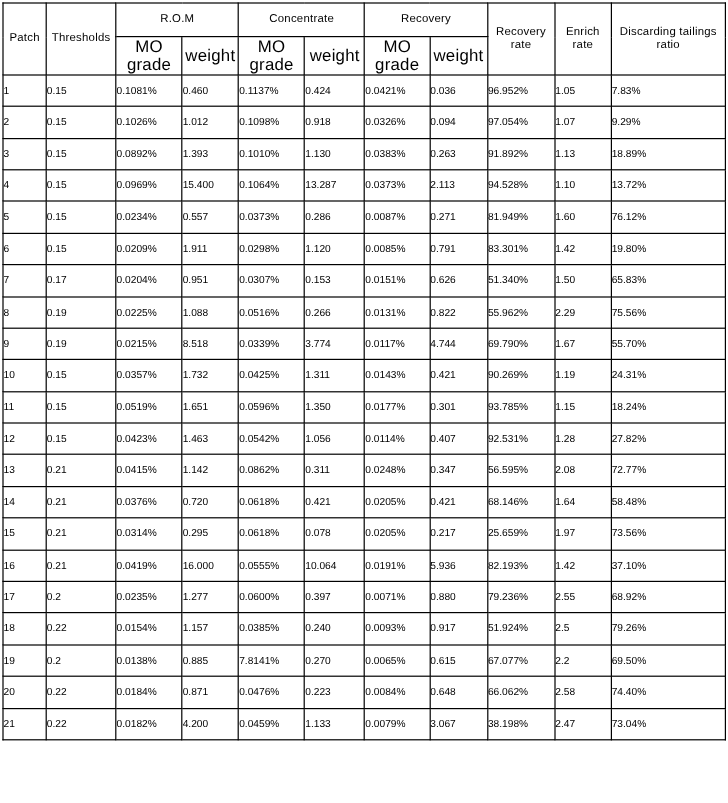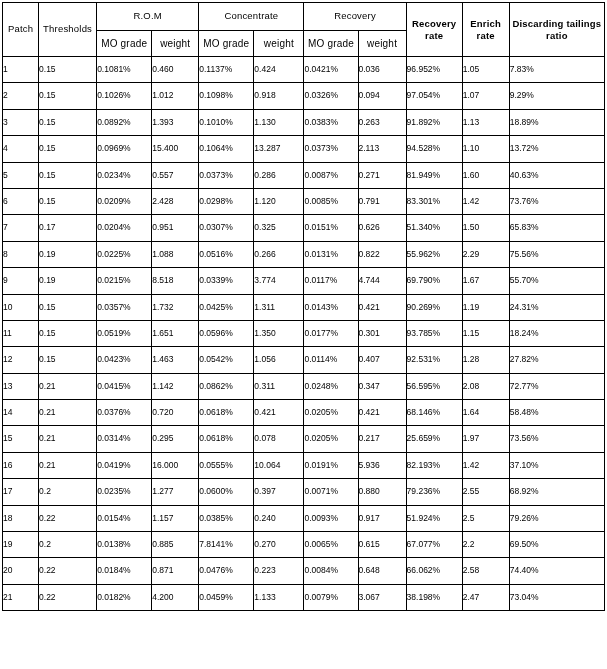--- a/index.html
+++ b/index.html
@@ -38,28 +38,27 @@
   thead th {
     text-align: center;
     font-size: 9.5px;
     letter-spacing: 0.2px;
   }
   thead th.grp {
     height: 27px;
   }
   thead th.sub {
     height: 25px;
-    font-size: 10px;
+    font-size: 14px;
   }
   thead th.tall {
     height: 52px;
   }
   thead th.wrap {
     line-height: 1.25;
-    font-weight: bold;
   }
   tbody td {
     height: 25.4px;
     text-align: left;
     padding-left: 6px;
     font-size: 8.5px;
     white-space: nowrap;
   }
   tbody td.num {
     text-align: left;
@@ -172,42 +171,42 @@
           <td class="num">5</td>
           <td class="num">0.15</td>
           <td class="num">0.0234%</td>
           <td class="num">0.557</td>
           <td class="num">0.0373%</td>
           <td class="num">0.286</td>
           <td class="num">0.0087%</td>
           <td class="num">0.271</td>
           <td class="num">81.949%</td>
           <td class="num">1.60</td>
-          <td class="num">40.63%</td>
+          <td class="num">76.12%</td>
         </tr>
         <tr>
           <td class="num">6</td>
           <td class="num">0.15</td>
           <td class="num">0.0209%</td>
-          <td class="num">2.428</td>
+          <td class="num">1.911</td>
           <td class="num">0.0298%</td>
           <td class="num">1.120</td>
           <td class="num">0.0085%</td>
           <td class="num">0.791</td>
           <td class="num">83.301%</td>
           <td class="num">1.42</td>
-          <td class="num">73.76%</td>
+          <td class="num">19.80%</td>
         </tr>
         <tr>
           <td class="num">7</td>
           <td class="num">0.17</td>
           <td class="num">0.0204%</td>
           <td class="num">0.951</td>
           <td class="num">0.0307%</td>
-          <td class="num">0.325</td>
+          <td class="num">0.153</td>
           <td class="num">0.0151%</td>
           <td class="num">0.626</td>
           <td class="num">51.340%</td>
           <td class="num">1.50</td>
           <td class="num">65.83%</td>
         </tr>
         <tr>
           <td class="num">8</td>
           <td class="num">0.19</td>
           <td class="num">0.0225%</td>

